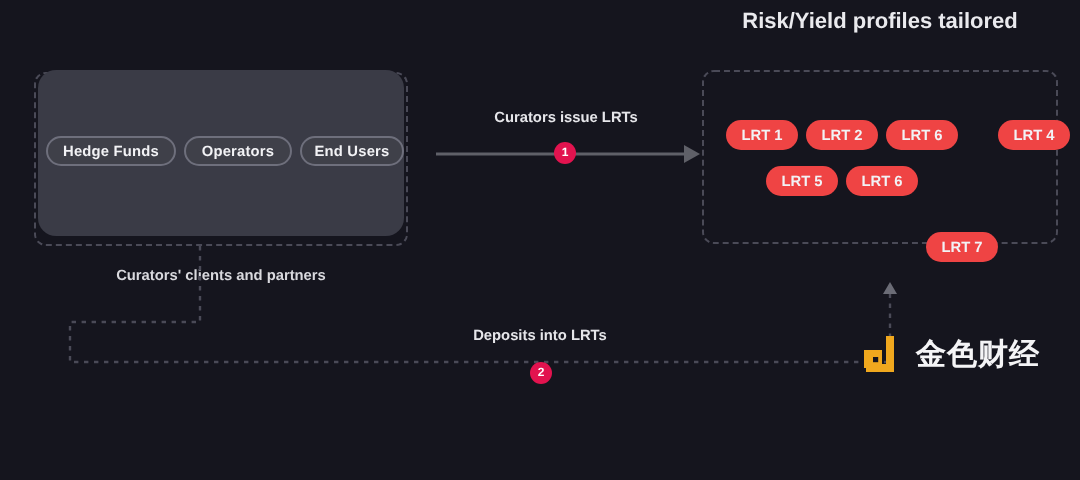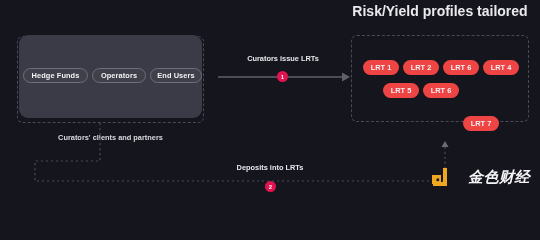--- a/index.html
+++ b/index.html
@@ -52,41 +52,41 @@
     font-size: 7.4px;
     font-weight: bold;
   }
 
   
   #right-title {
     position: absolute;
     left: 351px; top: 6px; width: 178px;
     text-align: center;
     color: #eaeaee;
-    font-size: 14px;
+    font-size: 11px;
     font-weight: bold;
     line-height: 11.5px;
   }
   #right-dashed { left: 351px; top: 35px; width: 178px; height: 87px; }
   .lrt {
     position: absolute;
     display: flex; align-items: center; justify-content: center;
     background: #ef4444;
     border-radius: 999px;
     color: #f2f2f5;
     font-size: 7.4px;
     font-weight: bold;
     height: 15px;
     width: 36px;
     white-space: nowrap;
   }
   #lrt1 { left: 363px; top: 60px; }
   #lrt2 { left: 403px; top: 60px; }
   #lrt3 { left: 443px; top: 60px; }
-  #lrt4 { left: 483px; top: 60px; }
+  #lrt4 { left: 499px; top: 60px; }
   #lrt5 { left: 383px; top: 83px; }
   #lrt6 { left: 423px; top: 83px; }
   #lrt7 { left: 463px; top: 94px; margin-top: 22px; }
 
   
   #arrow1-label {
     position: absolute;
     left: 218px; top: 54px; width: 130px;
     text-align: center;
     color: #e6e6ea;
@@ -116,21 +116,21 @@
     color: #e6e6ea;
     font-size: 7.4px;
     font-weight: bold;
   }
   #badge2 { left: 265px; top: 181px; }
 
   
   #watermark {
     position: absolute;
     left: 431px; top: 166px;
-    display: flex; align-items: center; gap: 15px; font-style: italic;
+    display: flex; align-items: center; gap: 5px;
   }
   #wm-mark { width: 22px; height: 22px; }
   #wm-text {
     color: #f4f4f6;
     font-size: 15px;
     font-weight: bold;
     letter-spacing: .5px;
     font-family: "DejaVu Sans", sans-serif;
   }
 </style>

